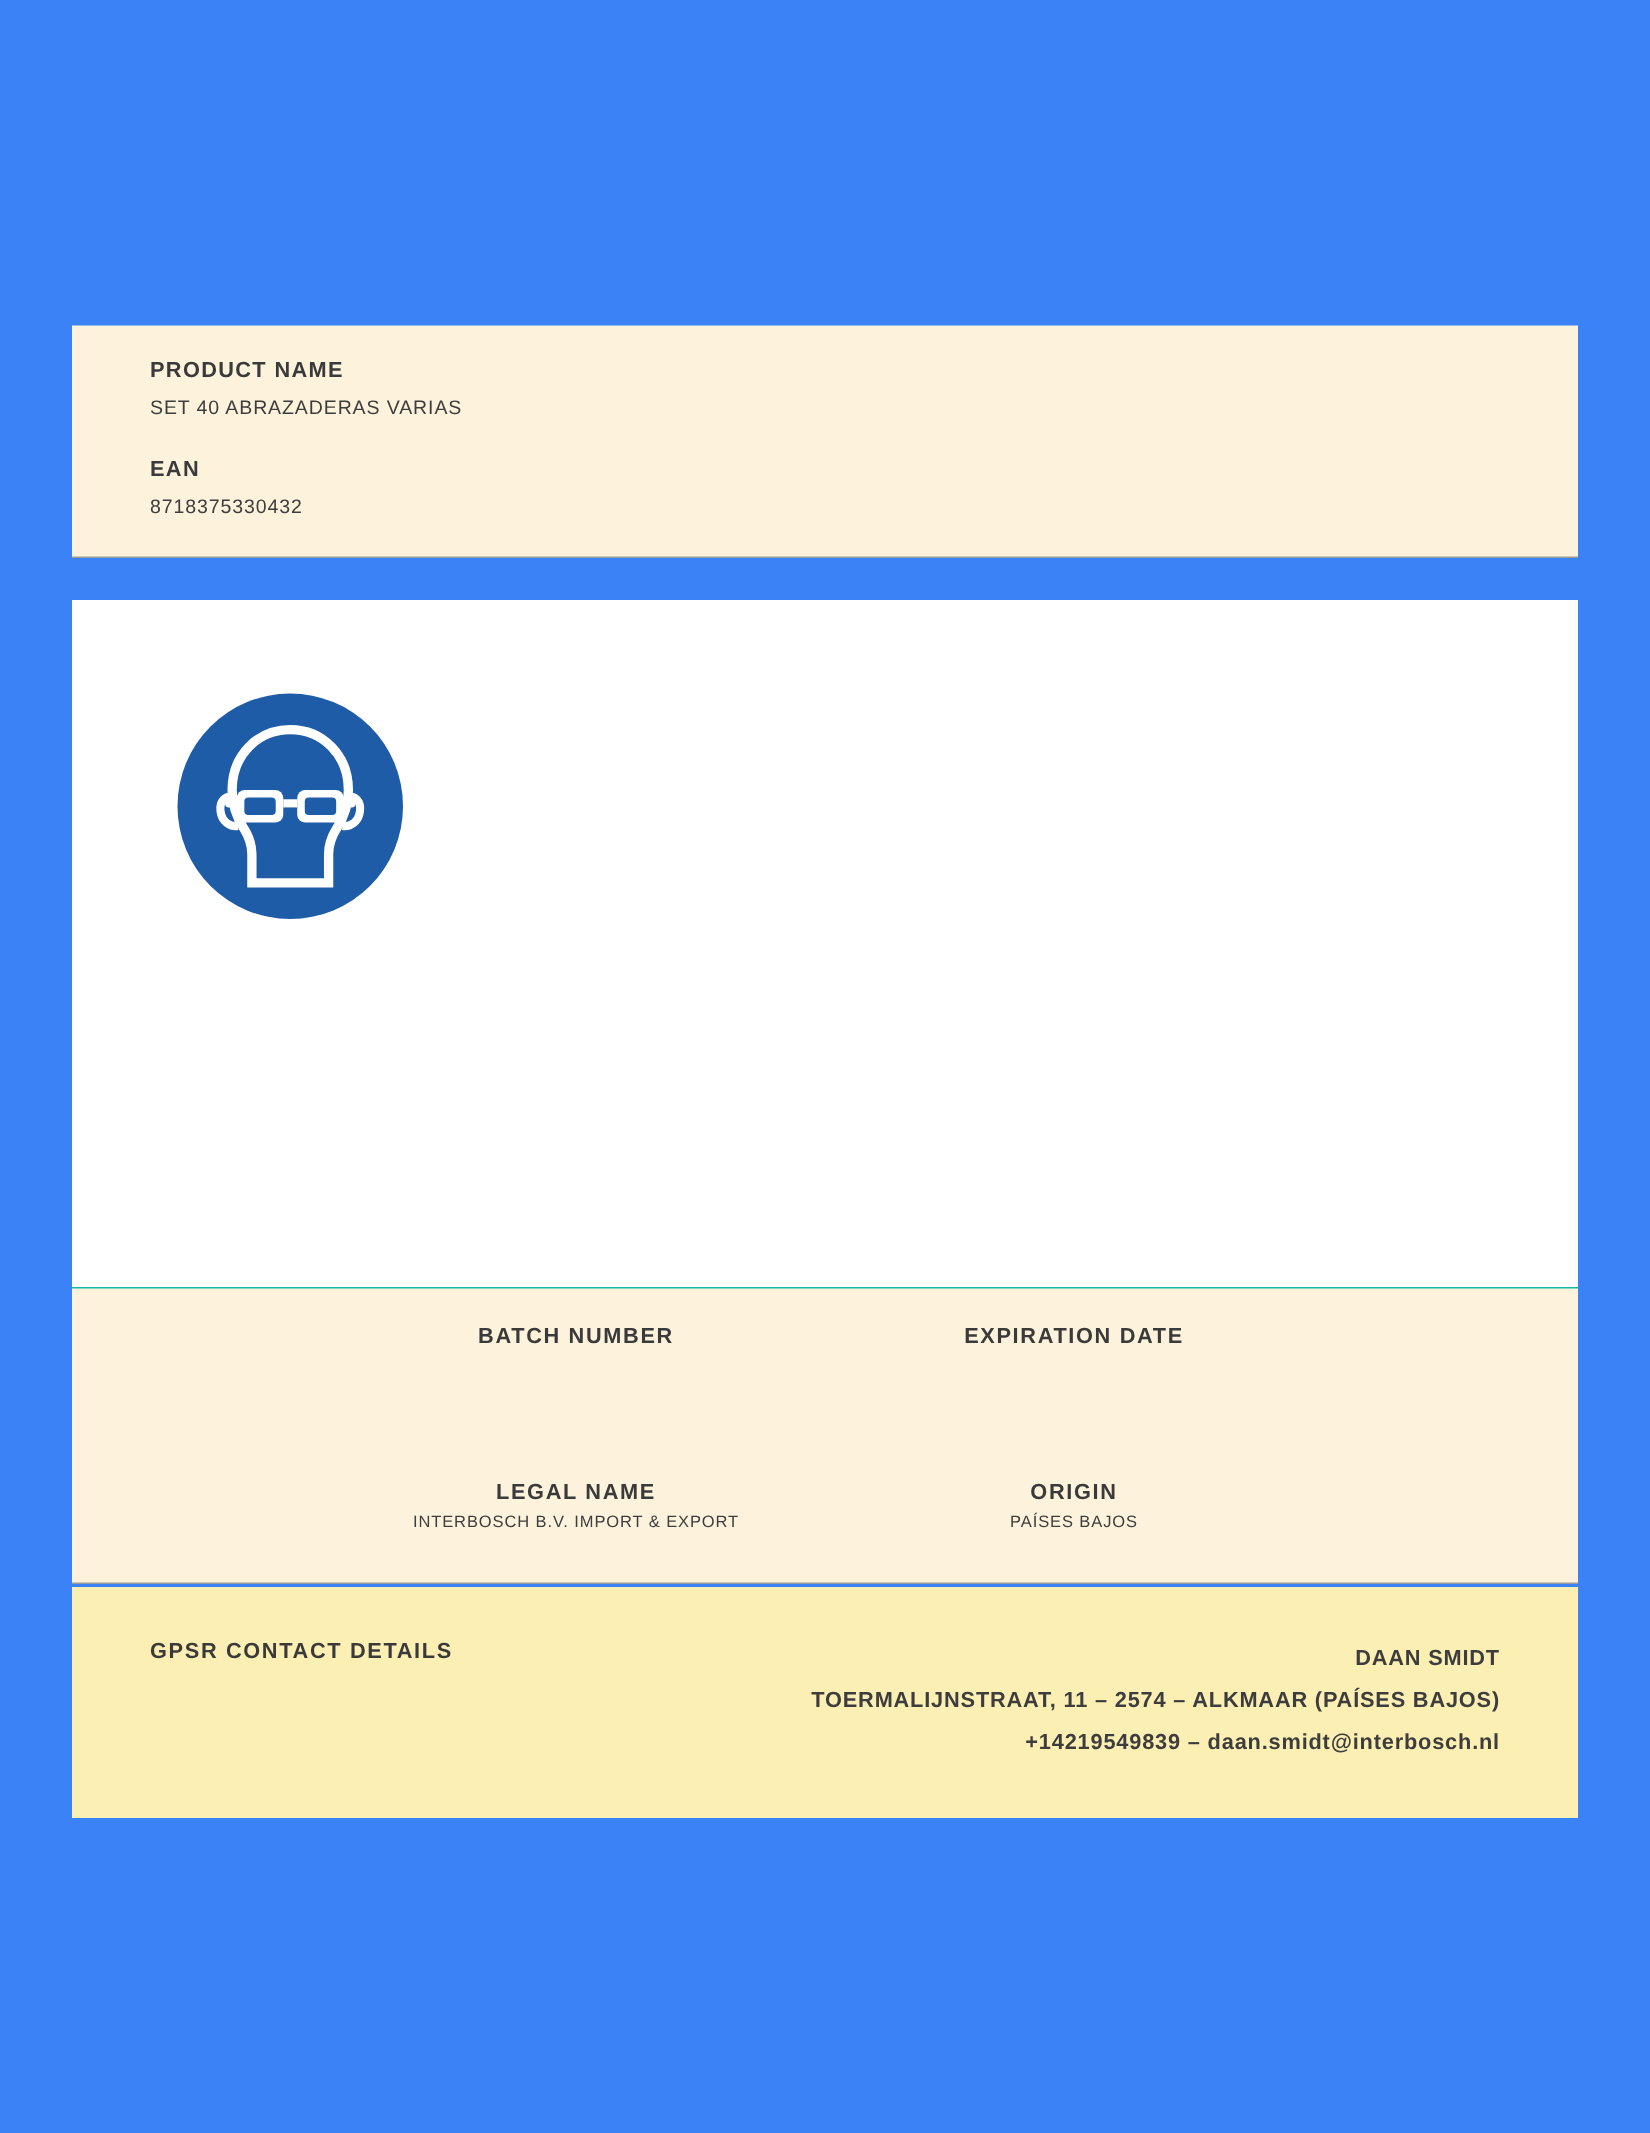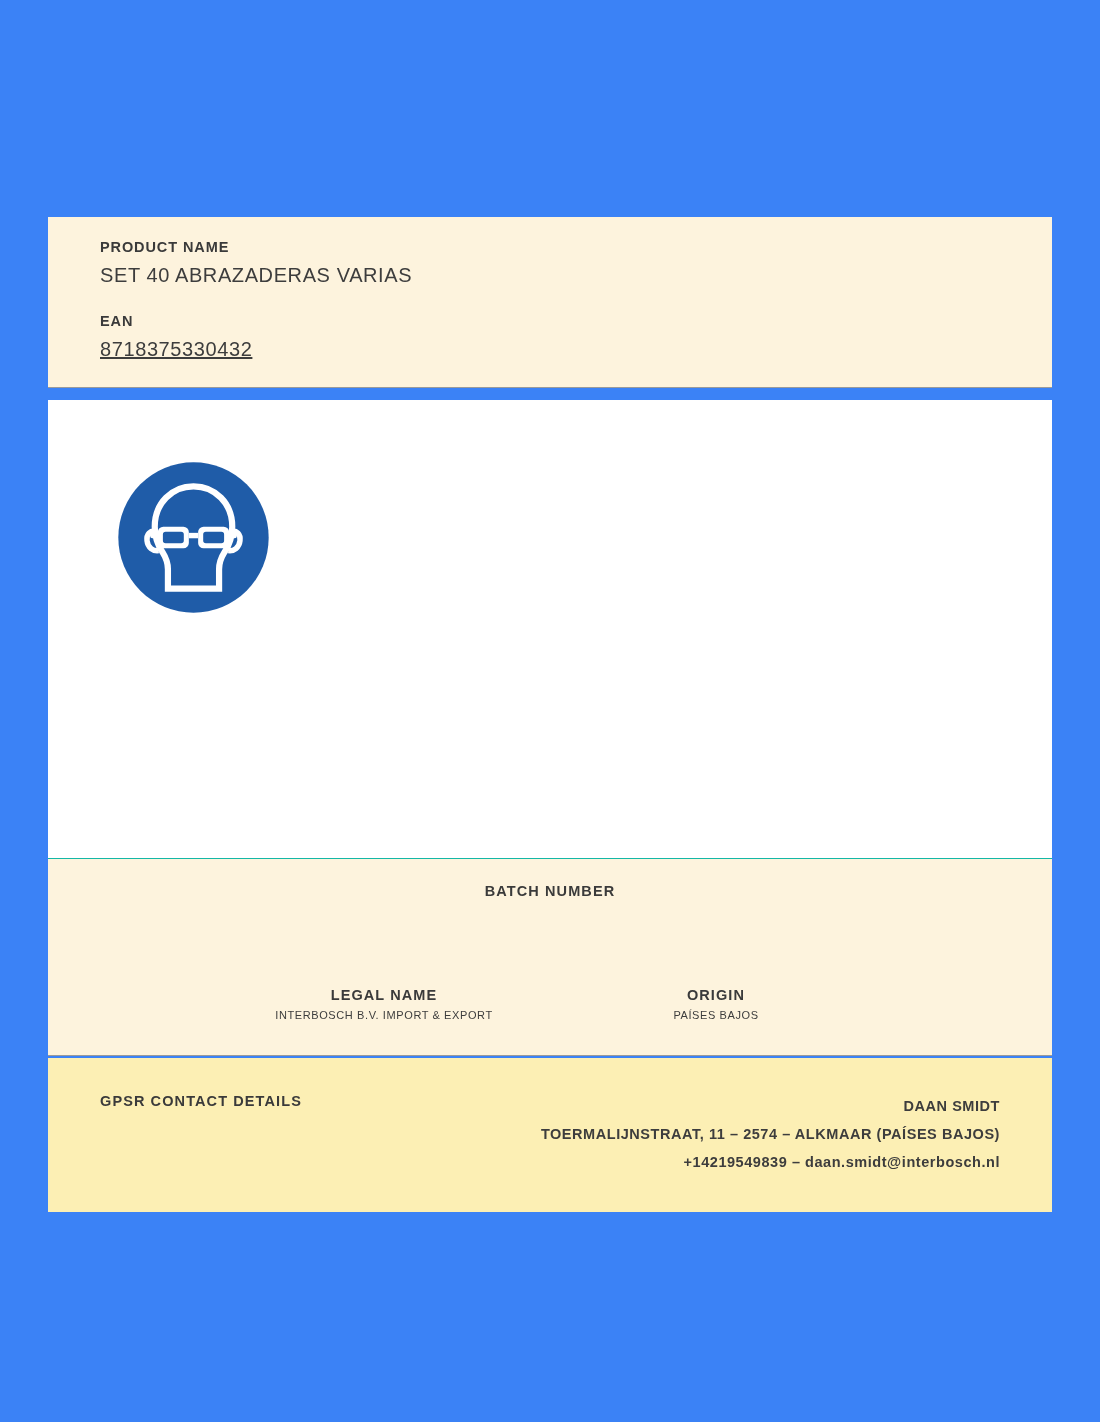--- a/index.html
+++ b/index.html
@@ -37,27 +37,27 @@
     padding: 22px 52px 26px 52px;
   }
   .field-label {
     font-size: 14.5px;
     font-weight: bold;
     letter-spacing: 0.9px;
     color: #3a3a3a;
     margin: 0 0 9px 0;
   }
   .field-value {
-    font-size: 20px;
+    font-size: 13px;
     font-weight: normal;
     letter-spacing: 0.6px;
     color: #3d3d3d;
     margin: 0 0 26px 0;
   }
-  .field-value.last { margin-bottom: 0; text-decoration: underline; }
+  .field-value.last { margin-bottom: 0; }
 
   
   .picto-area {
     position: absolute;
     left: 48px;
     top: 400px;
     width: 1004px;
     height: 458px;
     background: #ffffff;
   }
@@ -175,20 +175,24 @@
     </div>
   </div>
 
   <div class="mid-block">
     <div class="mid-row">
       <div class="mid-cell spacer"></div>
       <div class="mid-cell">
         <p class="cell-label">BATCH NUMBER</p>
         <p class="cell-value"></p>
       </div>
+      <div class="mid-cell">
+        <p class="cell-label">EXPIRATION DATE</p>
+        <p class="cell-value"></p>
+      </div>
       <div class="mid-cell spacer"></div>
     </div>
     <div class="mid-row second">
       <div class="mid-cell spacer"></div>
       <div class="mid-cell">
         <p class="cell-label">LEGAL NAME</p>
         <p class="cell-value">INTERBOSCH B.V. IMPORT &amp; EXPORT</p>
       </div>
       <div class="mid-cell">
         <p class="cell-label">ORIGIN</p>

